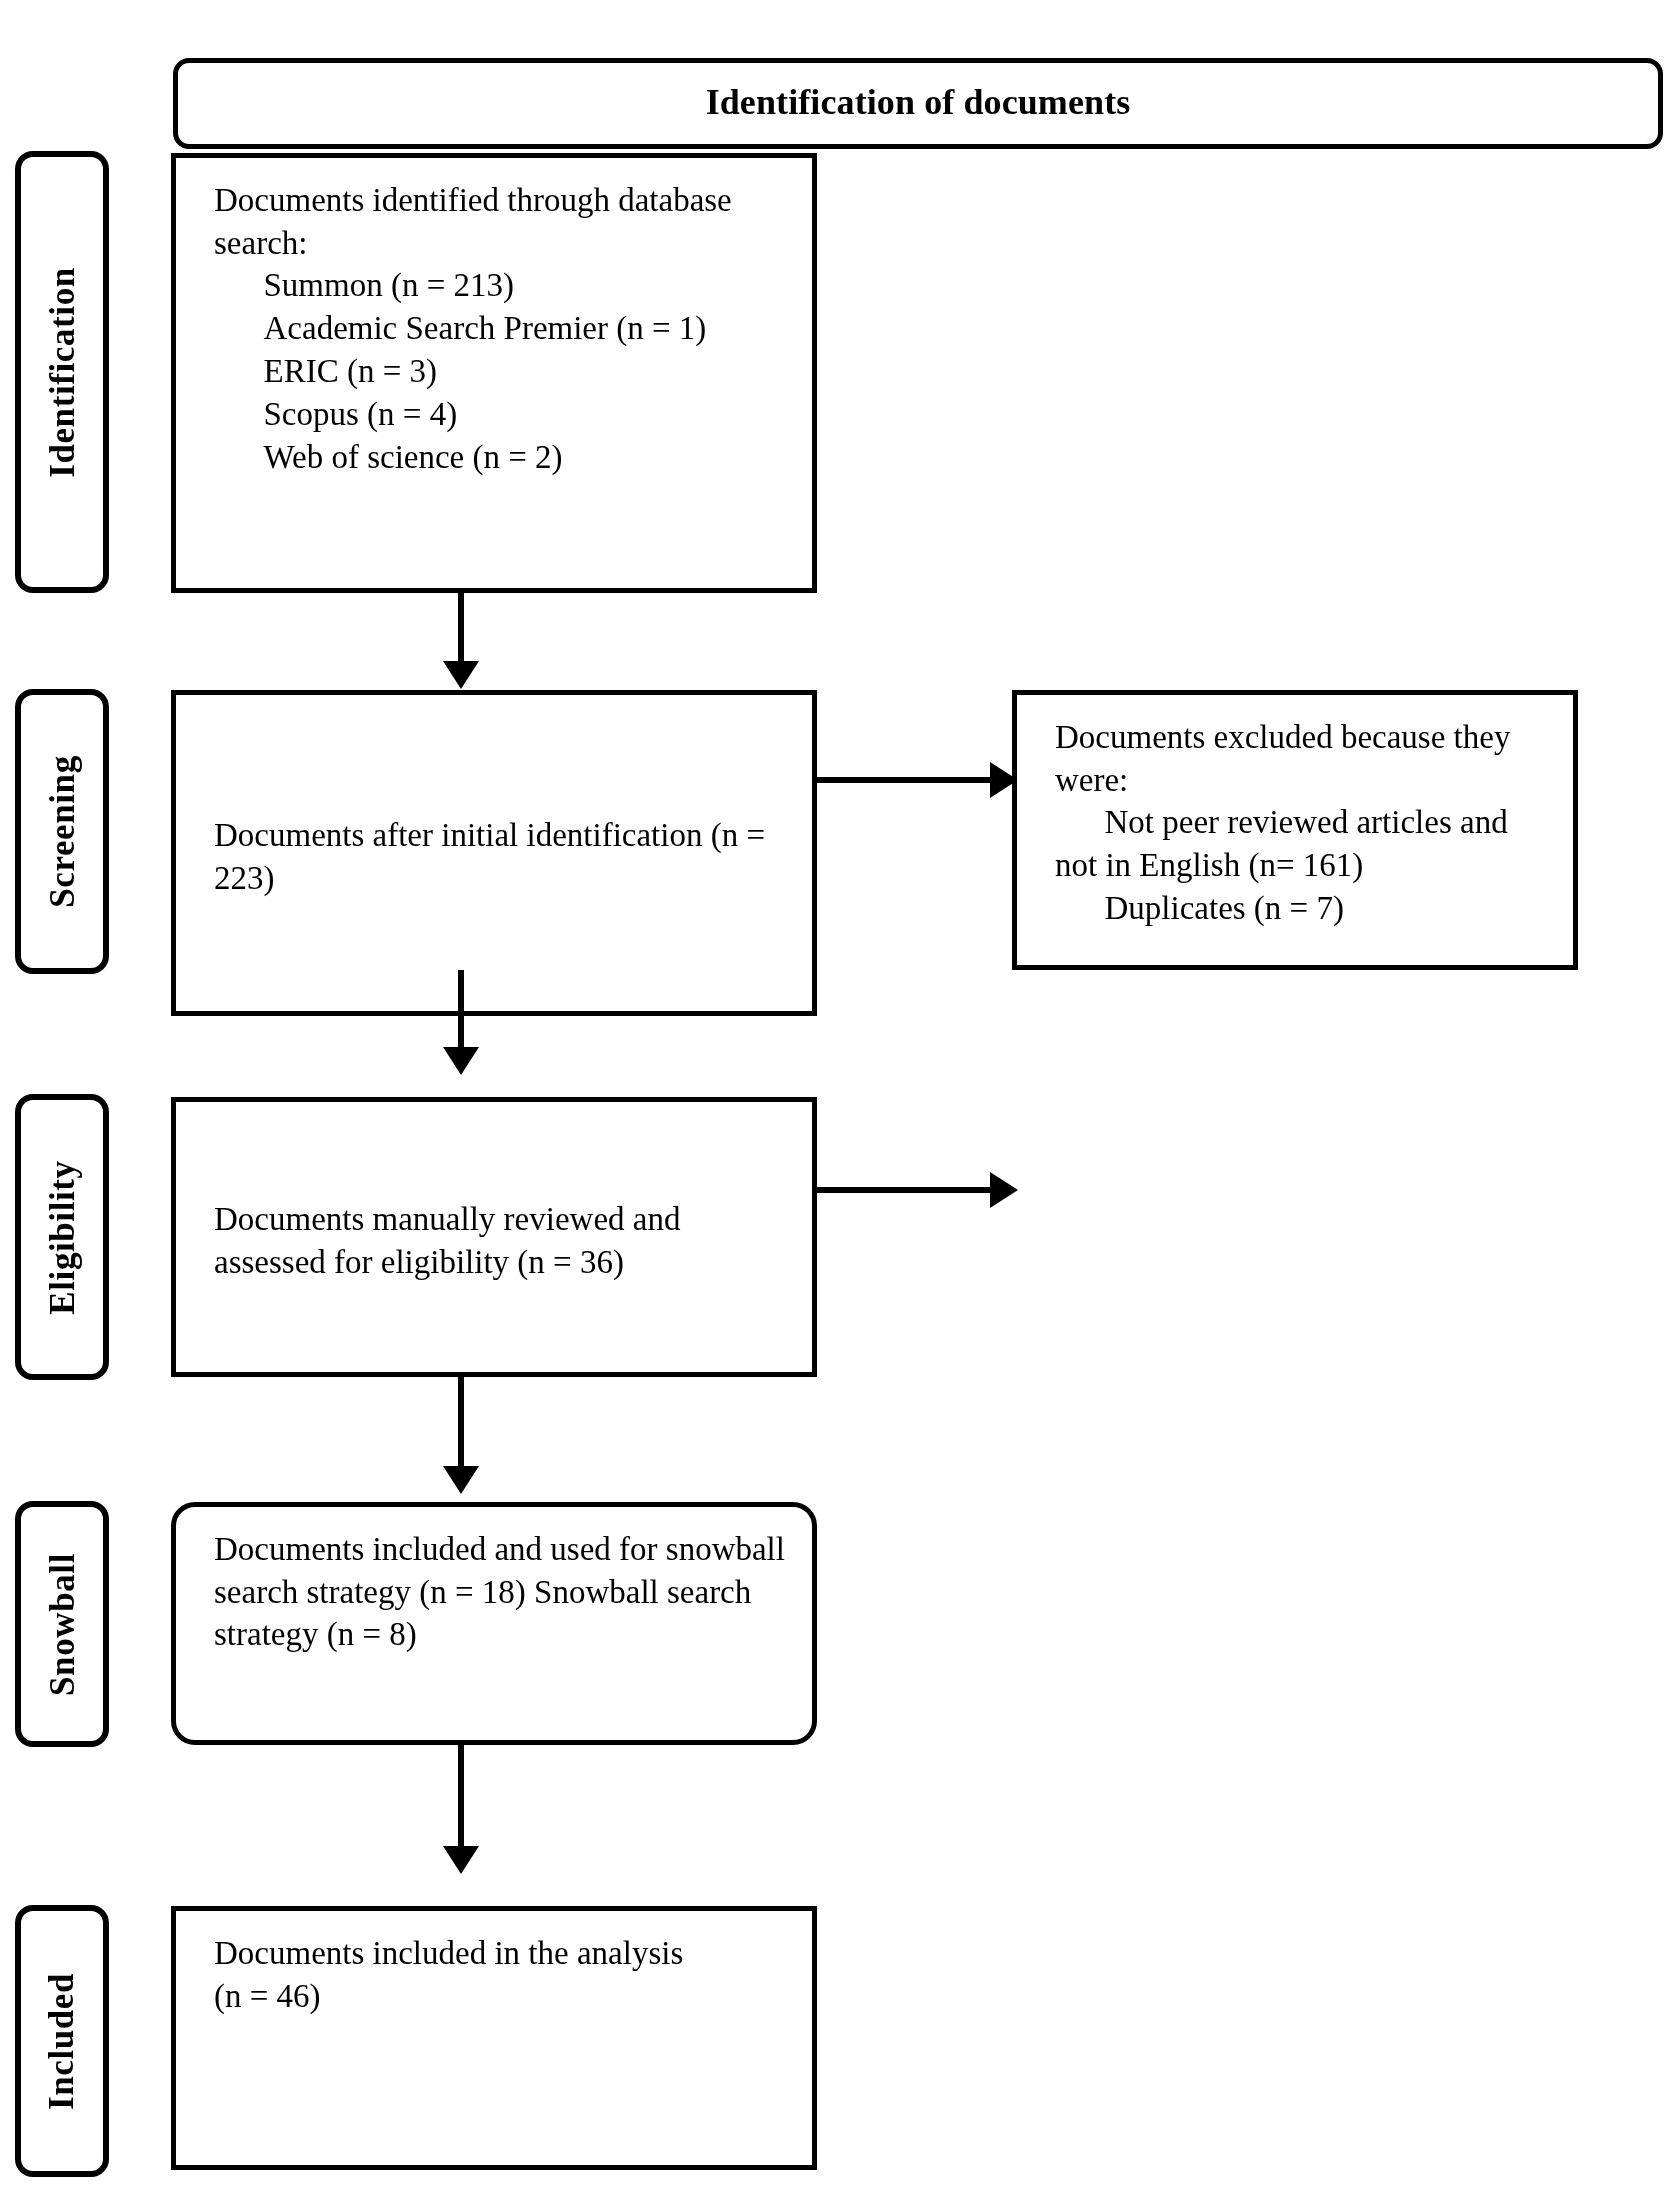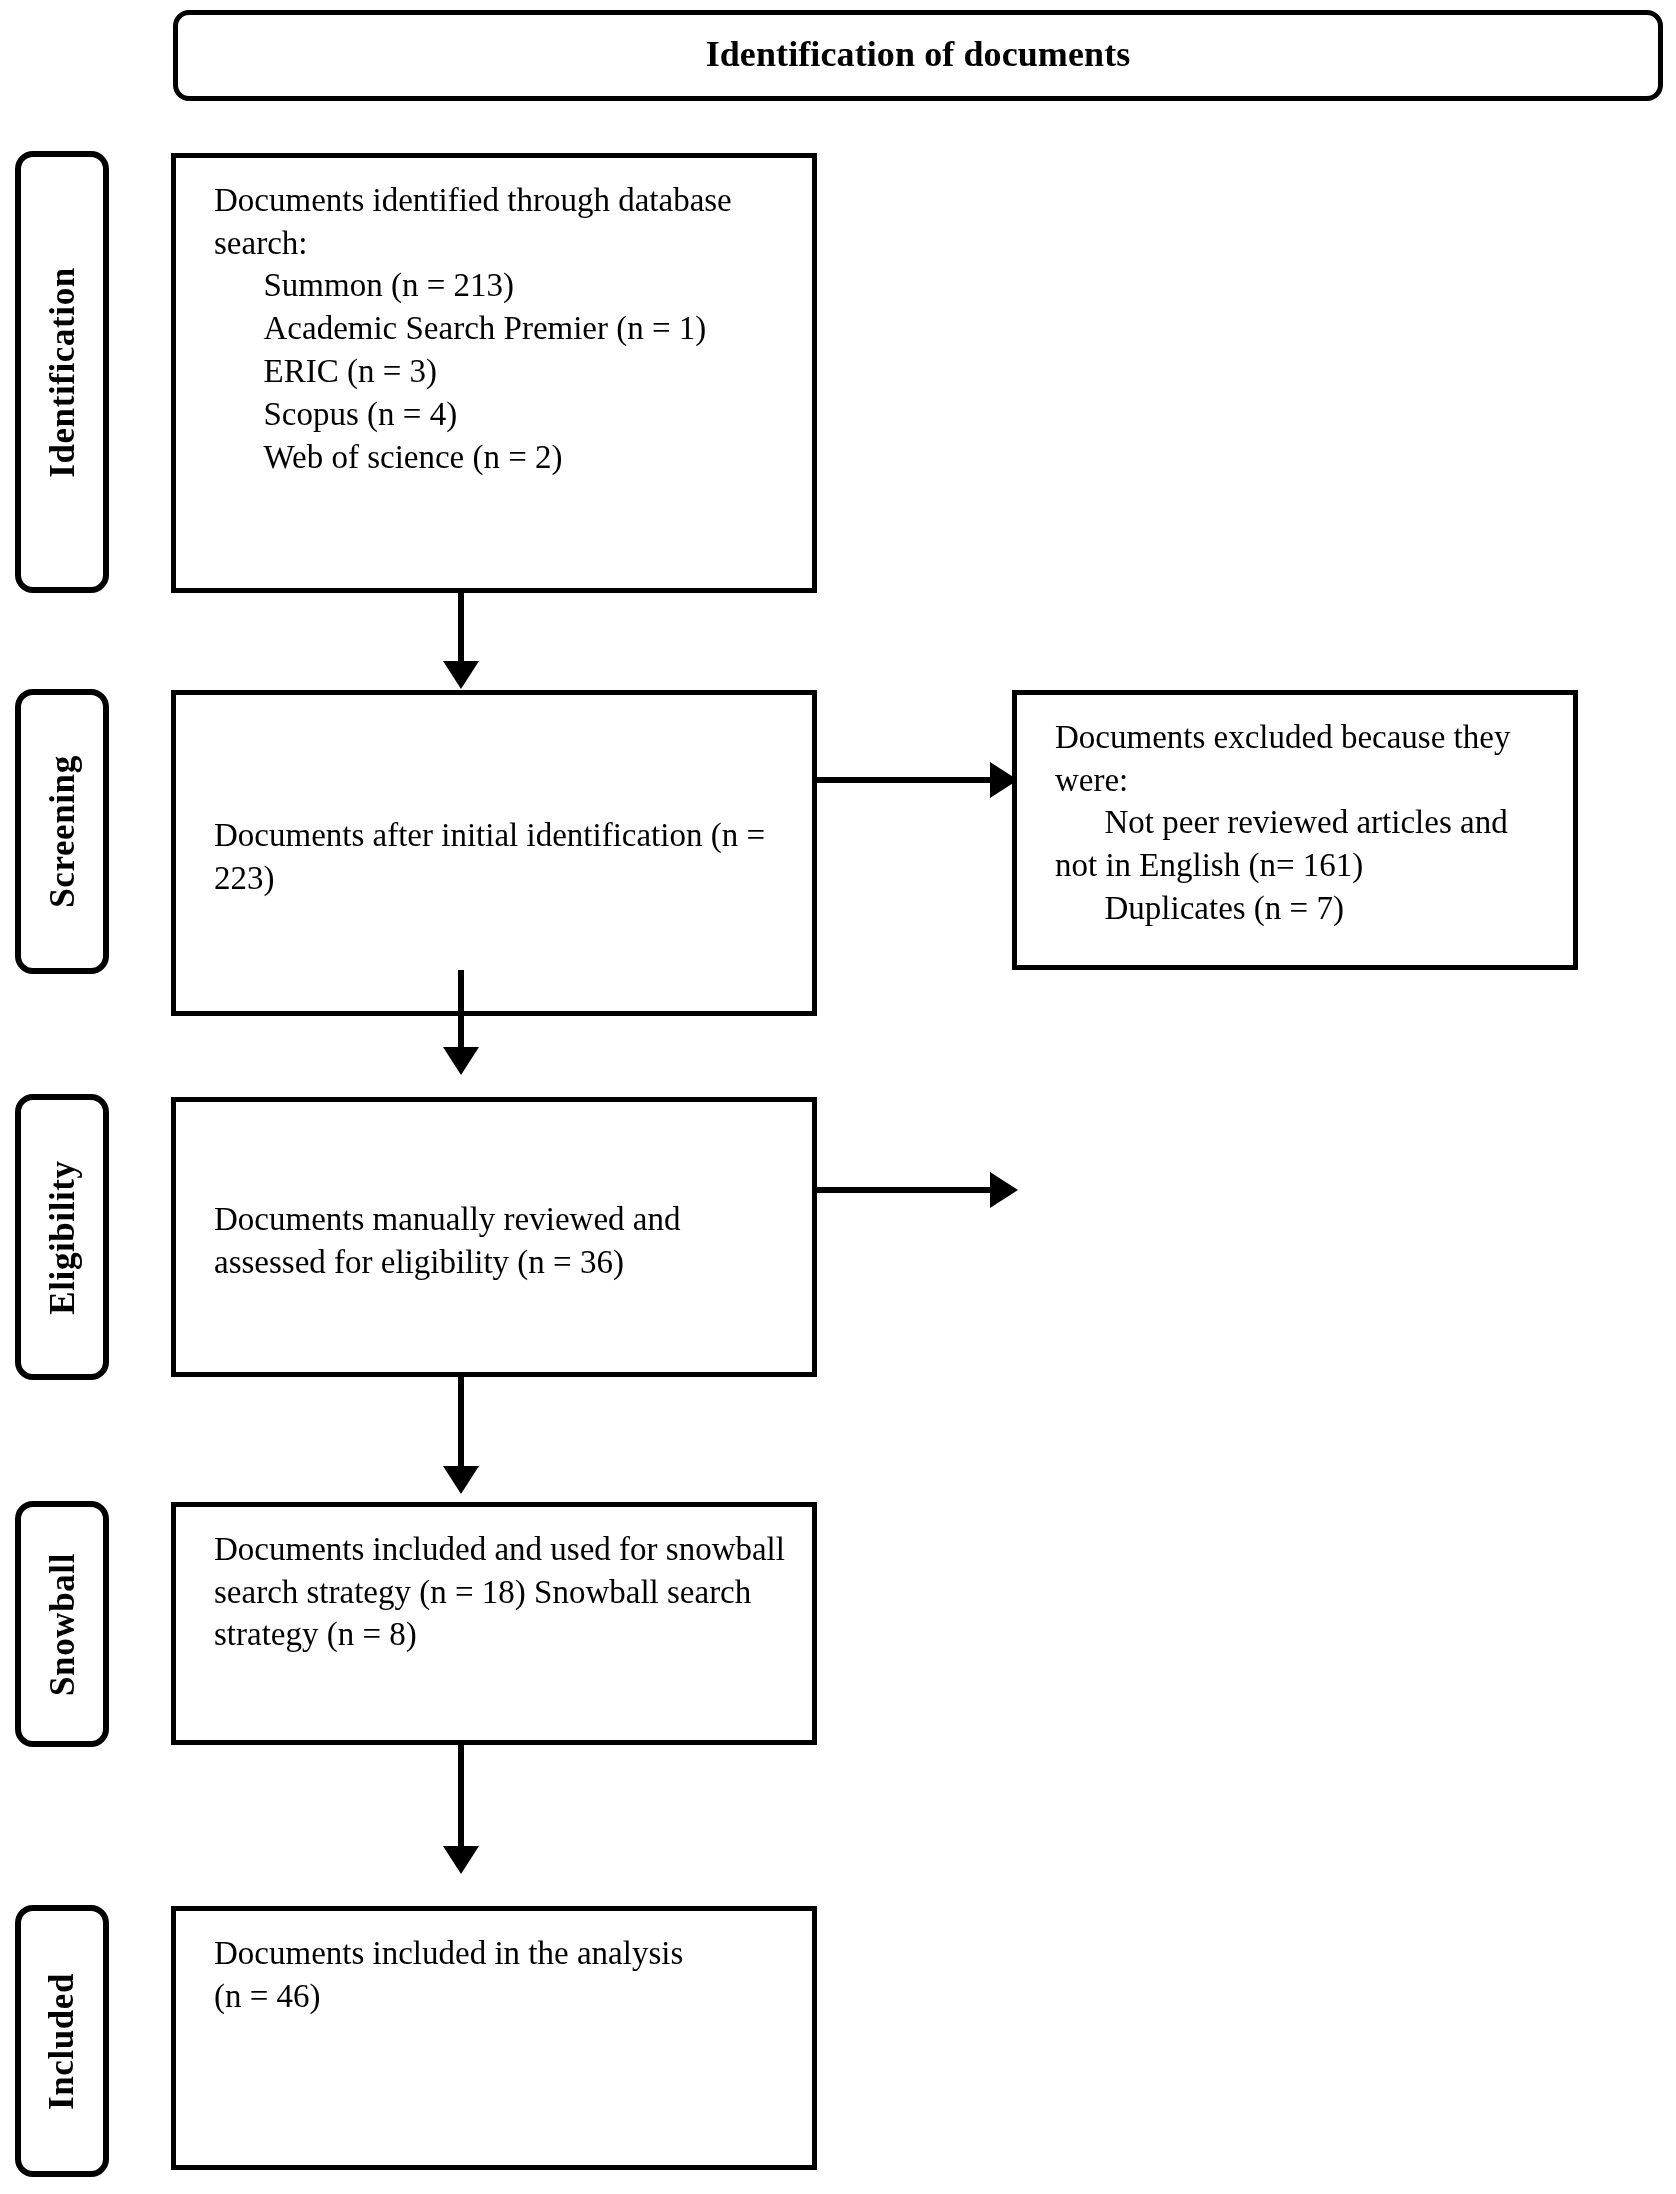--- a/index.html
+++ b/index.html
@@ -22,20 +22,21 @@
     position:absolute;
     box-sizing:border-box;
     background:#ffffff;
     border:5.5px solid #000000;
   }
   .title-box{
     border-radius:16px;
     display:flex;
     align-items:center;
     justify-content:center;
+    margin-top:48px;
   }
   .title-text{
     font-size:36px;
     font-weight:bold;
     letter-spacing:0.1px;
     line-height:1.1;
     text-align:center;
   }
 
   
@@ -155,21 +156,21 @@
   <div class="h-head" style="left:990px; top:1172px;"></div>
 
 
   <div class="v-line" style="left:458px; top:1377px; width:5.5px; height:91px;"></div>
   <div class="v-head" style="left:443px; top:1466px;"></div>
 
   <div class="pill" style="left:15px; top:1501px; width:94px; height:246px;">
     <span class="pill-label">Snowball</span>
   </div>
 
-  <div class="box content-box" style="left:171px; top:1502px; width:646px; height:243px;">
+  <div class="box content-box" style="left:171px; top:1502px; width:646px; height:243px;border-radius:24px;">
     <div class="body-text">Documents included and used for snowball search strategy (n = 18) Snowball search strategy (n = 8)</div>
   </div>
 
   <div class="v-line" style="left:458px; top:1745px; width:5.5px; height:103px;"></div>
   <div class="v-head" style="left:443px; top:1846px;"></div>
 
   <div class="pill" style="left:15px; top:1905px; width:94px; height:272px;">
     <span class="pill-label">Included</span>
   </div>
 

